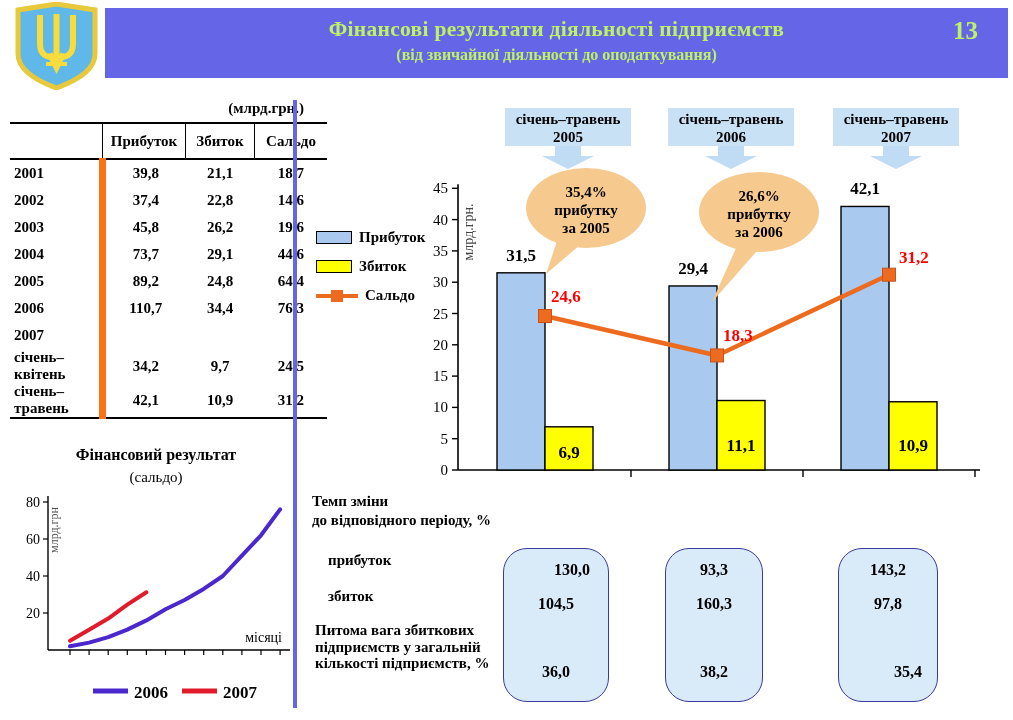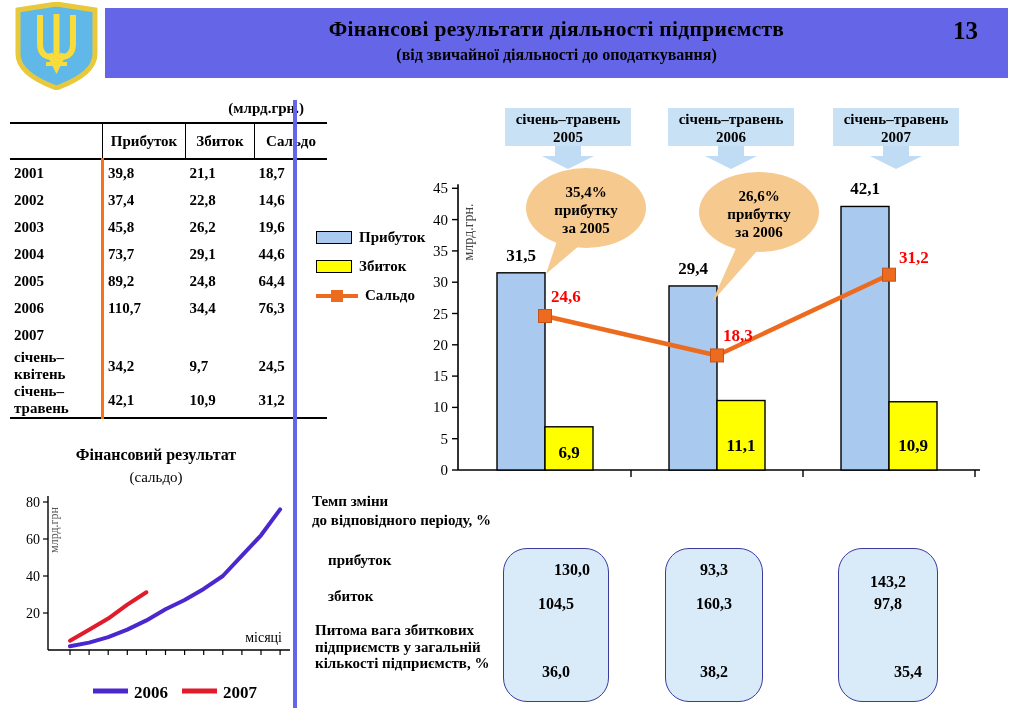--- a/index.html
+++ b/index.html
@@ -4,38 +4,38 @@
 <style>
   html,body { margin:0; padding:0; background:#888; }
   #canvas {
     position:relative; width:1013px; height:720px; background:#ffffff;
     font-family:"Liberation Serif","DejaVu Serif",serif; color:#000; overflow:hidden;
   }
   .abs { position:absolute; }
 
   
   .header-bar { position:absolute; left:105px; top:8px; width:903px; height:70px;
-    background:#6565E8; color:#000000; text-align:center; }
+    background:#6565E8; color:#bef264; text-align:center; }
   .header-title { font-size:21.5px; font-weight:bold; margin-top:9px; letter-spacing:0.3px; }
   .header-sub   { font-size:16px;  font-weight:bold; margin-top:4px; }
   .slide-num { position:absolute; right:30px; top:9px; font-size:25px; font-weight:bold; }
 
   
   .units-label { position:absolute; left:22px; top:100px; width:282px; text-align:right;
     font-size:15px; font-weight:bold; }
   .fin-table { position:absolute; left:10px; top:122px; border-collapse:collapse; }
   .fin-table th, .fin-table td { font-size:15px; font-weight:bold; padding:0 4px; }
   .fin-table thead tr { border-top:2.5px solid #000; border-bottom:2.5px solid #000; }
   .fin-table thead th { border-left:1px solid #000; height:34px; text-align:center; }
   .fin-table thead th:first-child { border-left:none; width:84px; }
   .fin-table thead th:nth-child(2){ width:74px; }
   .fin-table thead th:nth-child(3){ width:60px; }
   .fin-table thead th:nth-child(4){ width:64px; }
-  .fin-table tbody td { text-align:left; height:27px; }
-  .fin-table tbody td:first-child { border-right:3px solid #f97316; text-align:left;
+  .fin-table tbody td { text-align:center; height:27px; }
+  .fin-table tbody td:first-child { border-right:7px solid #f97316; text-align:left;
     white-space:pre-line; line-height:17px; }
   .fin-table tbody tr:last-child { border-bottom:2.5px solid #000; }
 
   .divider { position:absolute; left:293px; top:100px; width:4px; height:608px; background:#6565E8; }
 
   
   .period-box { position:absolute; top:108px; width:126px; height:38px; background:#C9E1F5;
     text-align:center; font-size:15px; font-weight:bold; line-height:18px; padding-top:2px;
     box-sizing:border-box; }
 
@@ -296,19 +296,19 @@
         <div class="rate-val" style="top: 12px; padding-left: 16px;">130,0</div>
         <div class="rate-val" style="top: 46px;">104,5</div>
         <div class="rate-val" style="top: 114px;">36,0</div>
       </div>
       <div class="rate-box" style="left: 665px; width: 98px;">
         <div class="rate-val" style="top: 12px;">93,3</div>
         <div class="rate-val" style="top: 46px;">160,3</div>
         <div class="rate-val" style="top: 114px;">38,2</div>
       </div>
       <div class="rate-box" style="left: 838px; width: 100px;">
-        <div class="rate-val" style="top: 12px; margin-top: 12px;">143,2</div>
+        <div class="rate-val" style="top: 12px;">143,2</div>
         <div class="rate-val" style="top: 46px;">97,8</div>
         <div class="rate-val" style="top: 114px; padding-left: 20px;">35,4</div>
       </div>
     </div>
 
 </div>
 
 </body></html>

